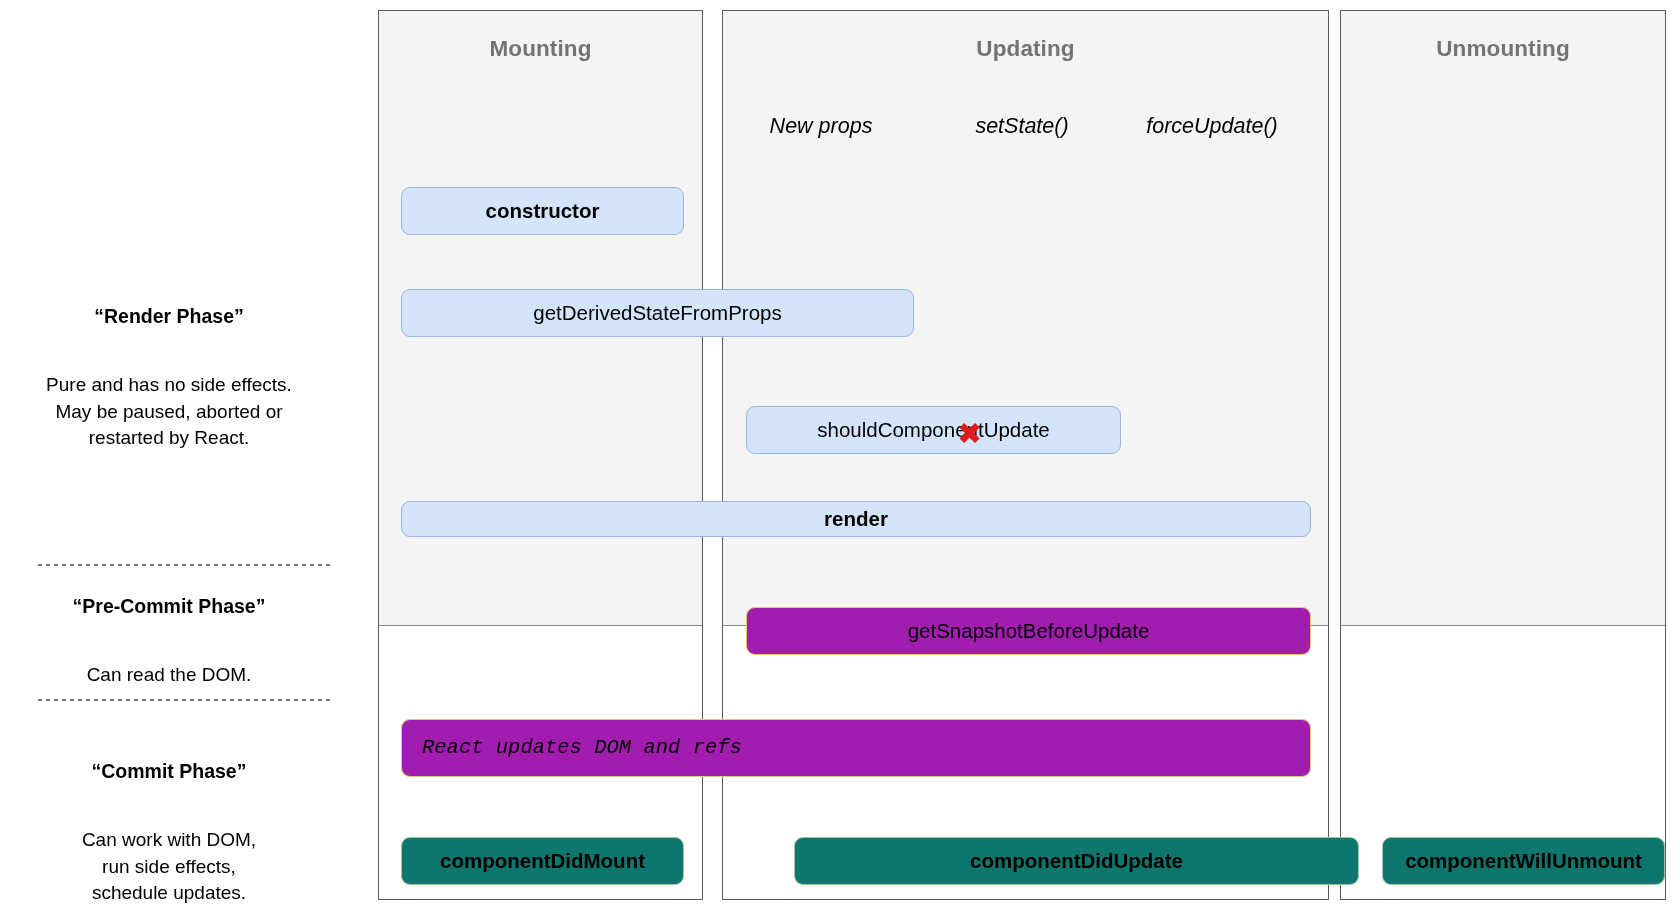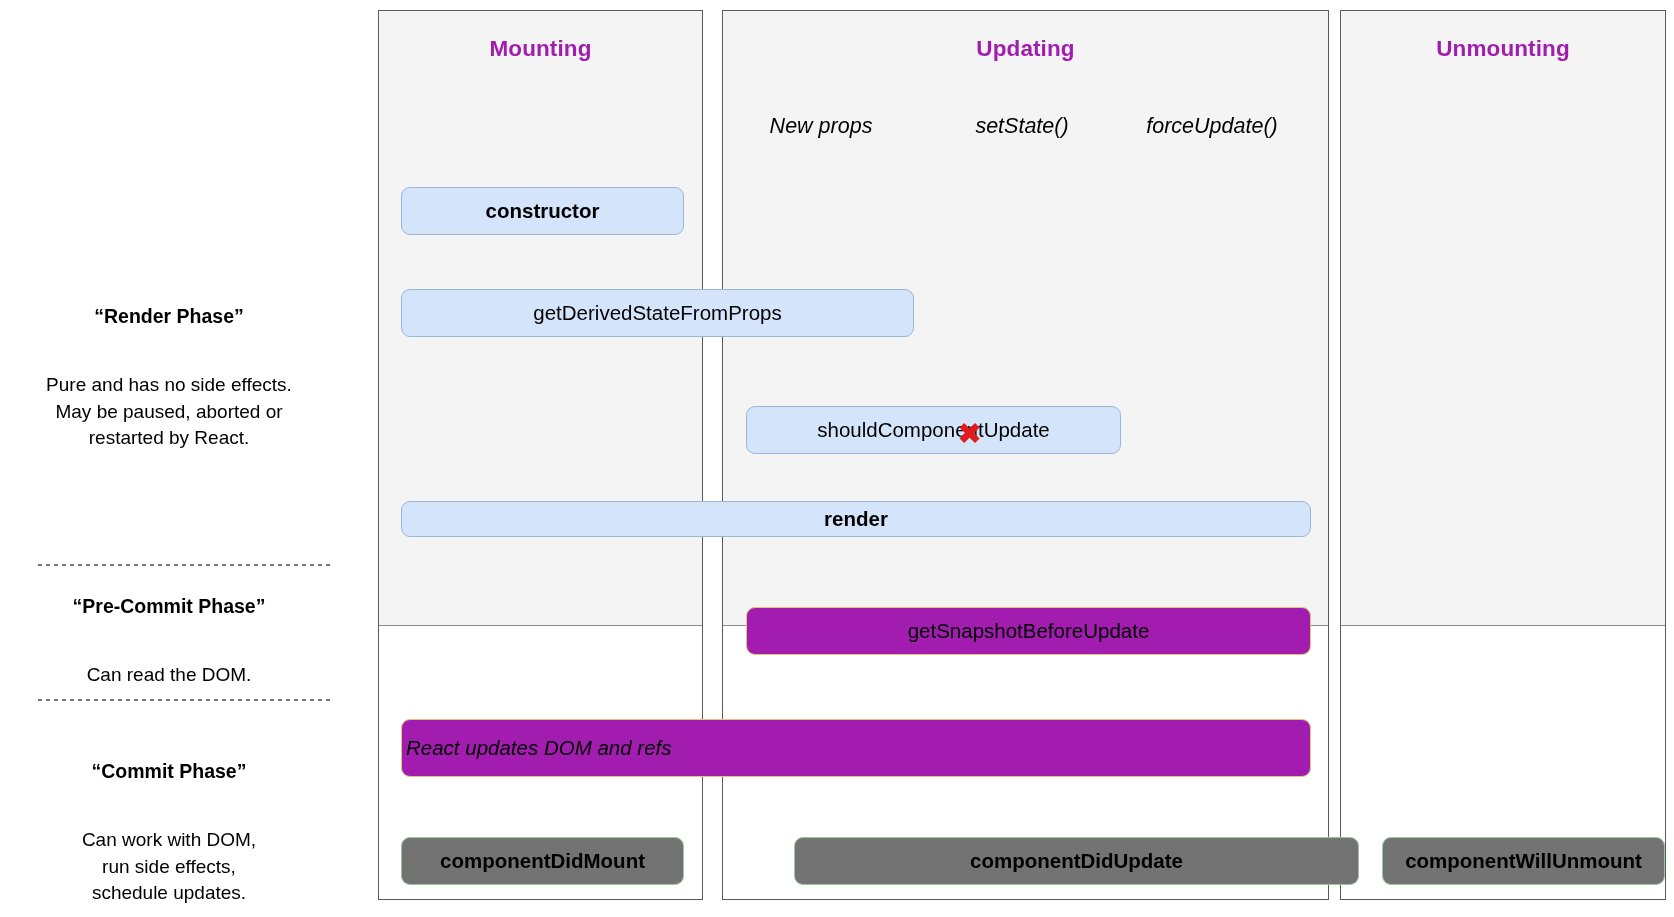--- a/index.html
+++ b/index.html
@@ -41,21 +41,21 @@
     background: #f4f4f4;
     border-bottom: 1.2px solid #8a8a8a;
     box-sizing: border-box;
   }
   .panel-title {
     position: absolute;
     text-align: center;
     font-size: 22.5px;
     font-weight: bold;
     letter-spacing: .1px;
-    color: #a21caf;
+    color: #737373;
     white-space: nowrap;
   }
 
   
   .phase-block {
     position: absolute;
     text-align: center;
     width: 330px;
     left: 4px;
   }
@@ -93,24 +93,24 @@
     justify-content: center;
     font-size: 20.5px;
     line-height: 1.1;
     text-align: center;
     white-space: nowrap;
     border-width: 1.4px;
     border-style: solid;
   }
   .node.blue   { background: #d4e4fa; border-color: #9cb6d9; }
   .node.yellow { background: #a21caf; border-color: #e0c675; }
-  .node.green  { background: #737373; border-color: #9dc79a; }
+  .node.green  { background: #0f766e; border-color: #9dc79a; }
   .node.bold   { font-weight: bold; }
   .node.italic { font-style: italic; }
-  .node.left   { justify-content: flex-start; padding-left: 4px; }
+  .node.left   { justify-content: flex-start; padding-left: 20px; font-family: Liberation Mono, monospace; }
 
   
   .xmark {
     position: absolute;
     color: #e01b1b;
     font-size: 30px;
     font-weight: bold;
     line-height: 1;
     font-family: "DejaVu Sans", sans-serif;
   }

